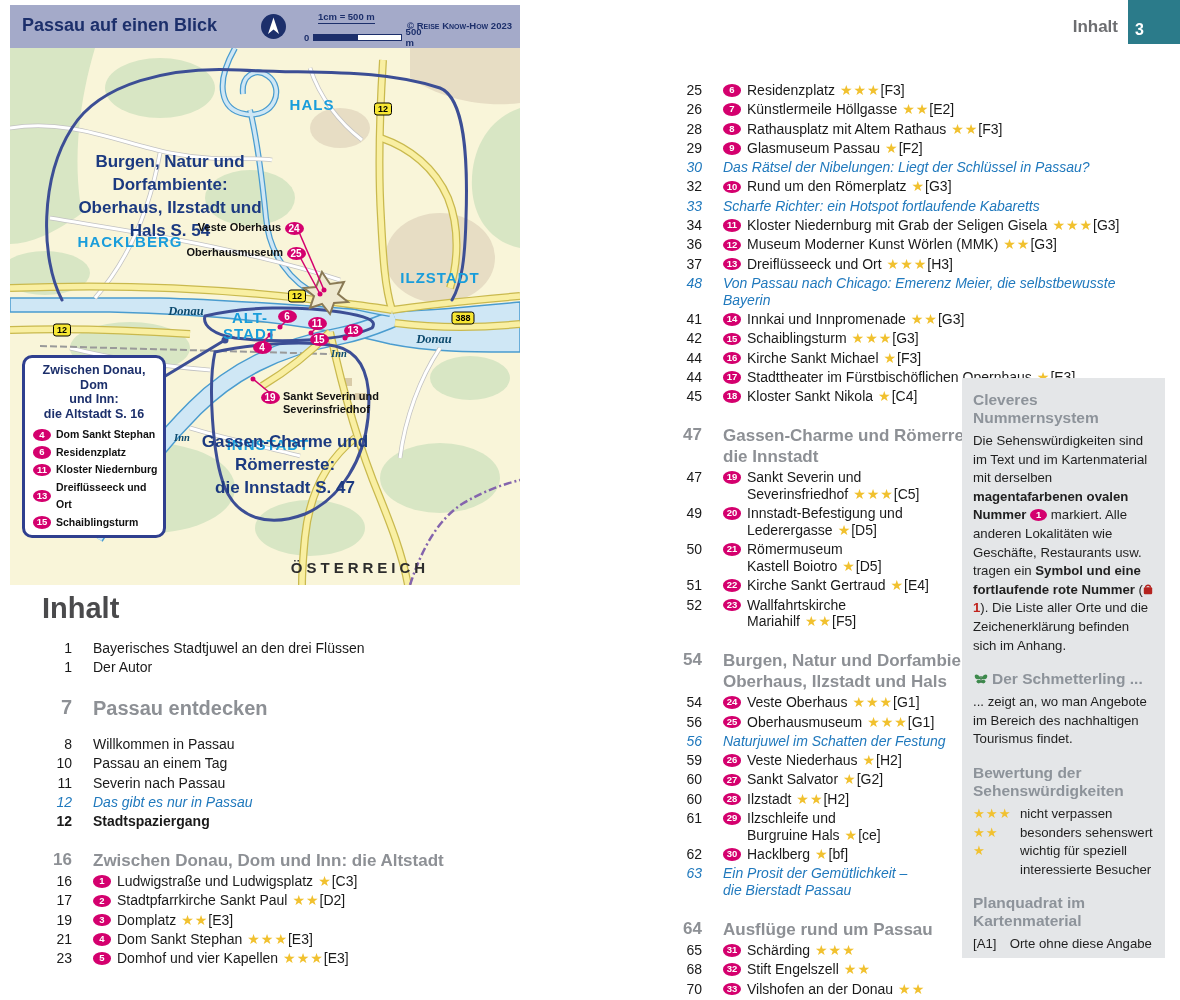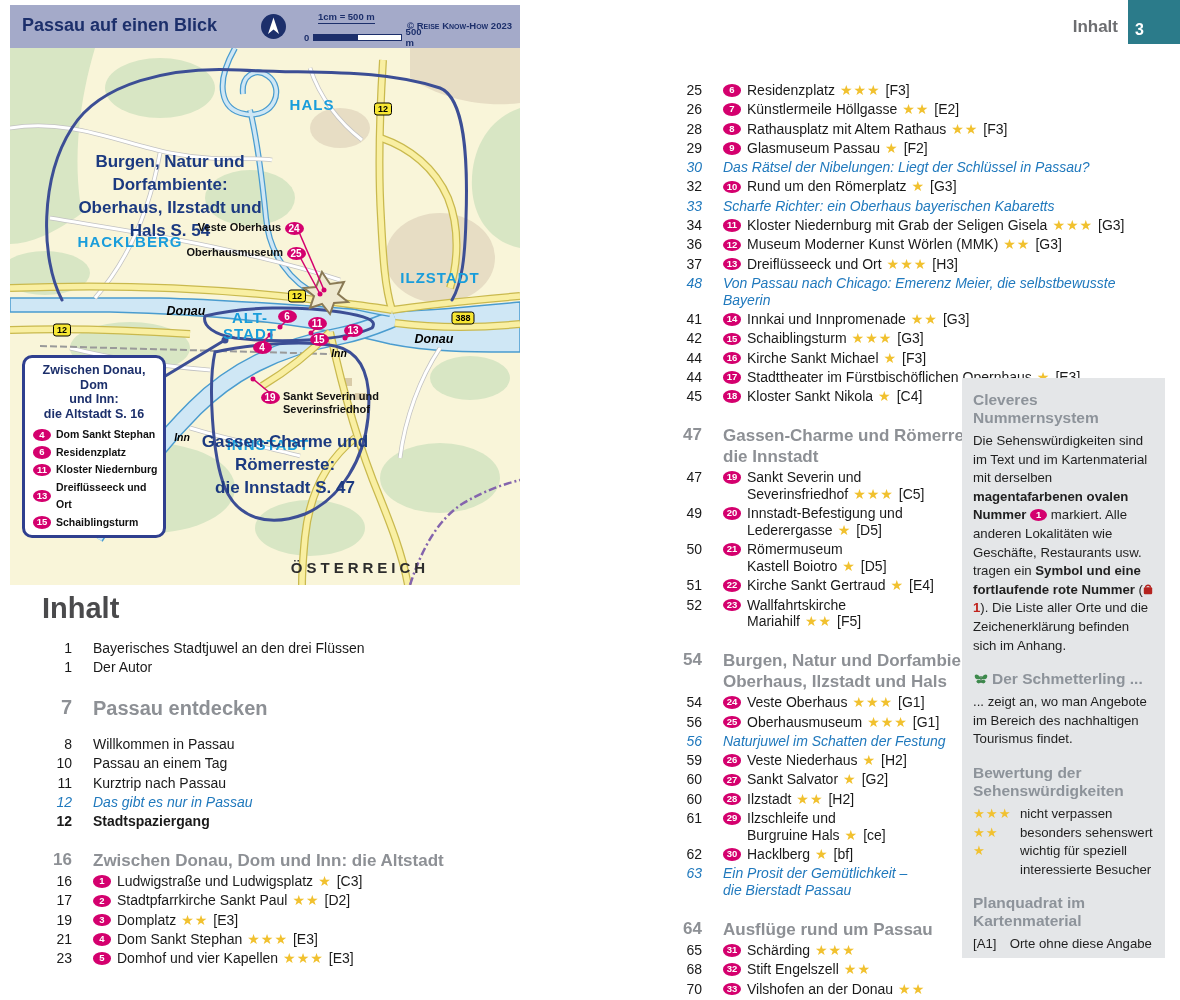--- a/index.html
+++ b/index.html
@@ -22,21 +22,21 @@
   .scalerow{display:flex;align-items:center;margin-top:2px;}
   .scalebar{display:inline-block;width:88px;height:5px;border:1px solid #1c2f6b;
             background:linear-gradient(to right,#1c2f6b 0 50%,#fff 50% 100%);margin:0 4px;}
   .copyright{position:absolute;right:8px;top:15px;font-size:9.5px;color:#1c2f6b;font-variant:small-caps;font-weight:bold;}
   .map-body{position:relative;width:510px;height:537px;background:#f9f5d9;overflow:hidden;}
   .map-body svg{position:absolute;left:0;top:0;}
 
   .mlabel{position:absolute;transform:translate(-50%,-50%);white-space:pre;text-align:center;pointer-events:none;}
   .mlabel.city{color:#199ddb;font-weight:bold;font-size:15px;letter-spacing:1px;line-height:16px;}
   .mlabel.country{color:#2d2d2d;font-weight:bold;font-size:15px;letter-spacing:4px;}
-  .mlabel.river{color:#000000;font-style:italic;font-weight:bold;font-size:12.5px;}
+  .mlabel.river{color:#0c4a6e;font-style:italic;font-weight:bold;font-size:12.5px;font-family:Liberation Serif, serif;}
   .mlabel.river.sm{font-size:10.5px;}
   .mlabel.note{color:#1c3a80;font-weight:bold;font-size:17px;line-height:23px;}
 
   .badge{position:absolute;transform:translate(-50%,-50%);background:#f7e733;border:1.5px solid #000;
          border-radius:3px;font-size:9px;font-weight:bold;padding:0 3px;line-height:11px;color:#000;}
 
   .map-oval{position:absolute;width:19px;height:13px;border-radius:50%;background:#d4006e;color:#fff;
             font-size:10px;font-weight:bold;text-align:center;line-height:13px;}
   .plabel{position:absolute;font-size:11px;color:#111;white-space:pre;line-height:12.5px;font-weight:bold;}
 
@@ -44,21 +44,21 @@
           border-radius:10px;box-sizing:border-box;padding:5px 4px 4px;}
   .legend-title{color:#1c2f6b;font-weight:bold;font-size:12.5px;text-align:center;line-height:14.5px;white-space:pre-line;margin-bottom:5px;}
   .legend-item{display:flex;align-items:center;font-size:10.5px;font-weight:bold;line-height:17.5px;color:#111;}
   .legend-item .oval{margin:0 5px 0 4px;}
 
   
   .oval{display:inline-block;width:18px;height:12.5px;border-radius:50%;background:#d4006e;color:#fff;
         font-size:9.5px;font-weight:bold;text-align:center;line-height:12.5px;vertical-align:1px;
         font-style:normal;flex:none;}
   .stars{color:#f1c12f;margin-left:5px;letter-spacing:1px;font-style:normal;}
-  .grid{margin-left:5px;color:#1a1a1a;font-style:normal;font-weight:normal;}
+  .grid{color:#1a1a1a;font-style:normal;font-weight:normal;}
 
   
   .toc-title{font-size:29px;font-weight:bold;color:#4a4a4c;margin:0 0 15px 0;}
   .toc-col{position:absolute;}
   #toc-right{left:672px;top:82px;width:460px;}
   .toc-sec{margin:0;}
   .toc-sec + .toc-sec{margin-top:20px;}
   .sec-h{display:flex;color:#8d9095;font-weight:bold;font-size:17px;margin-bottom:2px;}
   .sec-h .pg{color:#8d9095;font-size:17px;}
   .sec-h.big{font-size:20px;margin:4px 0 16px;}
@@ -325,21 +325,21 @@
               <div class="entry-c">
                 <div class="entry-line">
                   <span class="entry-t">Passau an einem Tag</span>
                 </div>
               </div>
             </div>
             <div class="toc-row">
               <span class="pg">11</span>
               <div class="entry-c">
                 <div class="entry-line">
-                  <span class="entry-t">Kurztrip nach Passau</span>
+                  <span class="entry-t">Severin nach Passau</span>
                 </div>
               </div>
             </div>
             <div class="toc-row feature">
               <span class="pg">12</span>
               <div class="entry-c">
                 <div class="entry-line">
                   <span class="entry-t">Das gibt es nur in Passau</span>
                 </div>
               </div>
@@ -482,21 +482,21 @@
               <span class="entry-t">Rund um den Römerplatz</span>
               <span class="stars">★</span>
               <span class="grid">[G3]</span>
             </div>
           </div>
         </div>
         <div class="toc-row feature">
           <span class="pg">33</span>
           <div class="entry-c">
             <div class="entry-line">
-              <span class="entry-t">Scharfe Richter: ein Oberhaus bayerischen Kabaretts</span>
+              <span class="entry-t">Scharfe Richter: ein Hotspot fortlaufende Kabaretts</span>
             </div>
           </div>
         </div>
         <div class="toc-row">
           <span class="pg">34</span>
           <div class="entry-c">
             <div class="entry-line">
               <span class="oval">11</span>
               <span class="entry-t">Kloster Niedernburg mit Grab der Seligen Gisela</span>
               <span class="stars">★★★</span>

